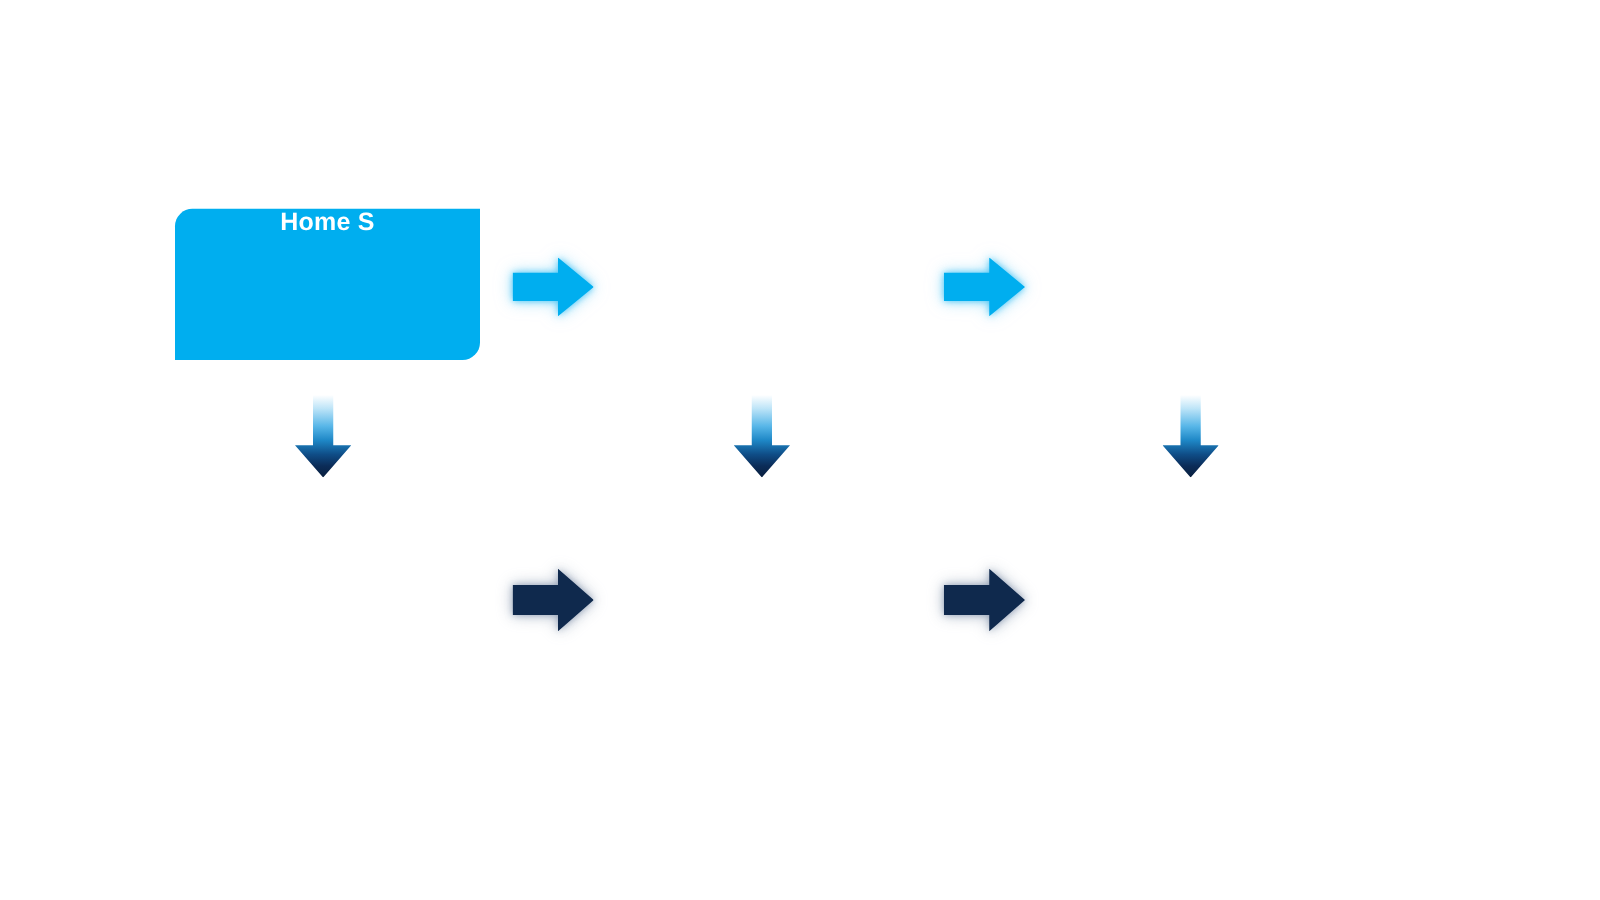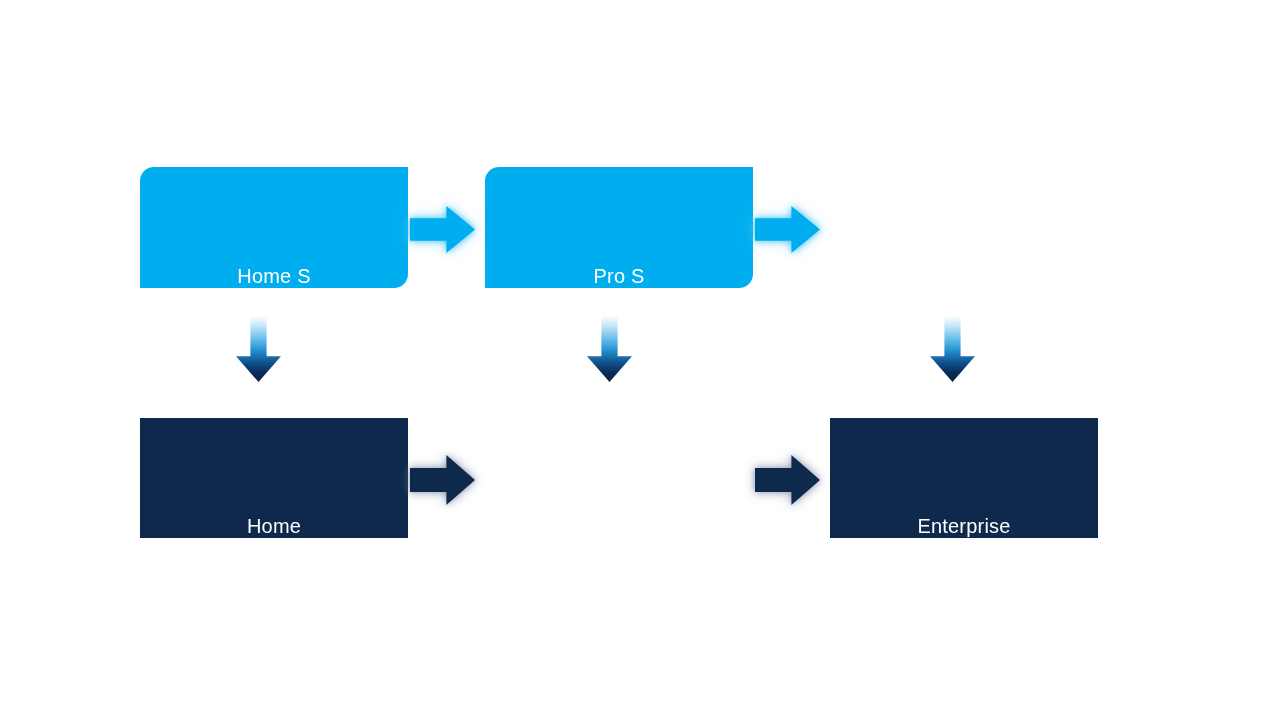--- a/index.html
+++ b/index.html
@@ -6,25 +6,26 @@
   .canvas{
     position:relative;
     width:1280px;height:720px;
     background:var(--bg,#ffffff);
     overflow:hidden;
     font-family:"Liberation Sans", sans-serif;
   }
   
   .node{
     position:absolute;
-    width:268px;
-    display:flex;align-items:flex-end;justify-content:center;
+    width:244px;
+    display:flex;align-items:flex-start;justify-content:center;
     color:var(--label-color,#ffffff);
     font-size:20px;
     letter-spacing:0.2px;
+    font-weight:bold;
   }
   .node.top{
     top:167px;height:121px;
     background:var(--light-blue,#00AEEF);
     border-radius:14px 0 14px 0;
   }
   .node.bottom{
     top:418px;height:120px;
     background:var(--dark-navy,#0F294D);
     border-radius:0;
@@ -65,41 +66,32 @@
   .d1{left:236px}.d2{left:587px}.d3{left:930px}
 </style>
 </head>
 <body>
 
 <div class="canvas">
 
   <div class="node top c1">
     <span class="node-label">Home S</span>
   </div>
-  <div class="node top c2">
-    <span class="node-label">Pro S</span>
-  </div>
 
   <div class="harrow-wrap top-arrow a1">
     <div class="harrow blue"></div>
   </div>
   <div class="harrow-wrap top-arrow a2">
     <div class="harrow blue"></div>
   </div>
 
   <div class="darrow d1"></div>
   <div class="darrow d2"></div>
   <div class="darrow d3"></div>
 
-  <div class="node bottom c1">
-    <span class="node-label">Home</span>
-  </div>
-  <div class="node bottom c3">
-    <span class="node-label">Enterprise</span>
-  </div>
 
   <div class="harrow-wrap bottom-arrow a1">
     <div class="harrow navy"></div>
   </div>
   <div class="harrow-wrap bottom-arrow a2">
     <div class="harrow navy"></div>
   </div>
 
 </div>
 

